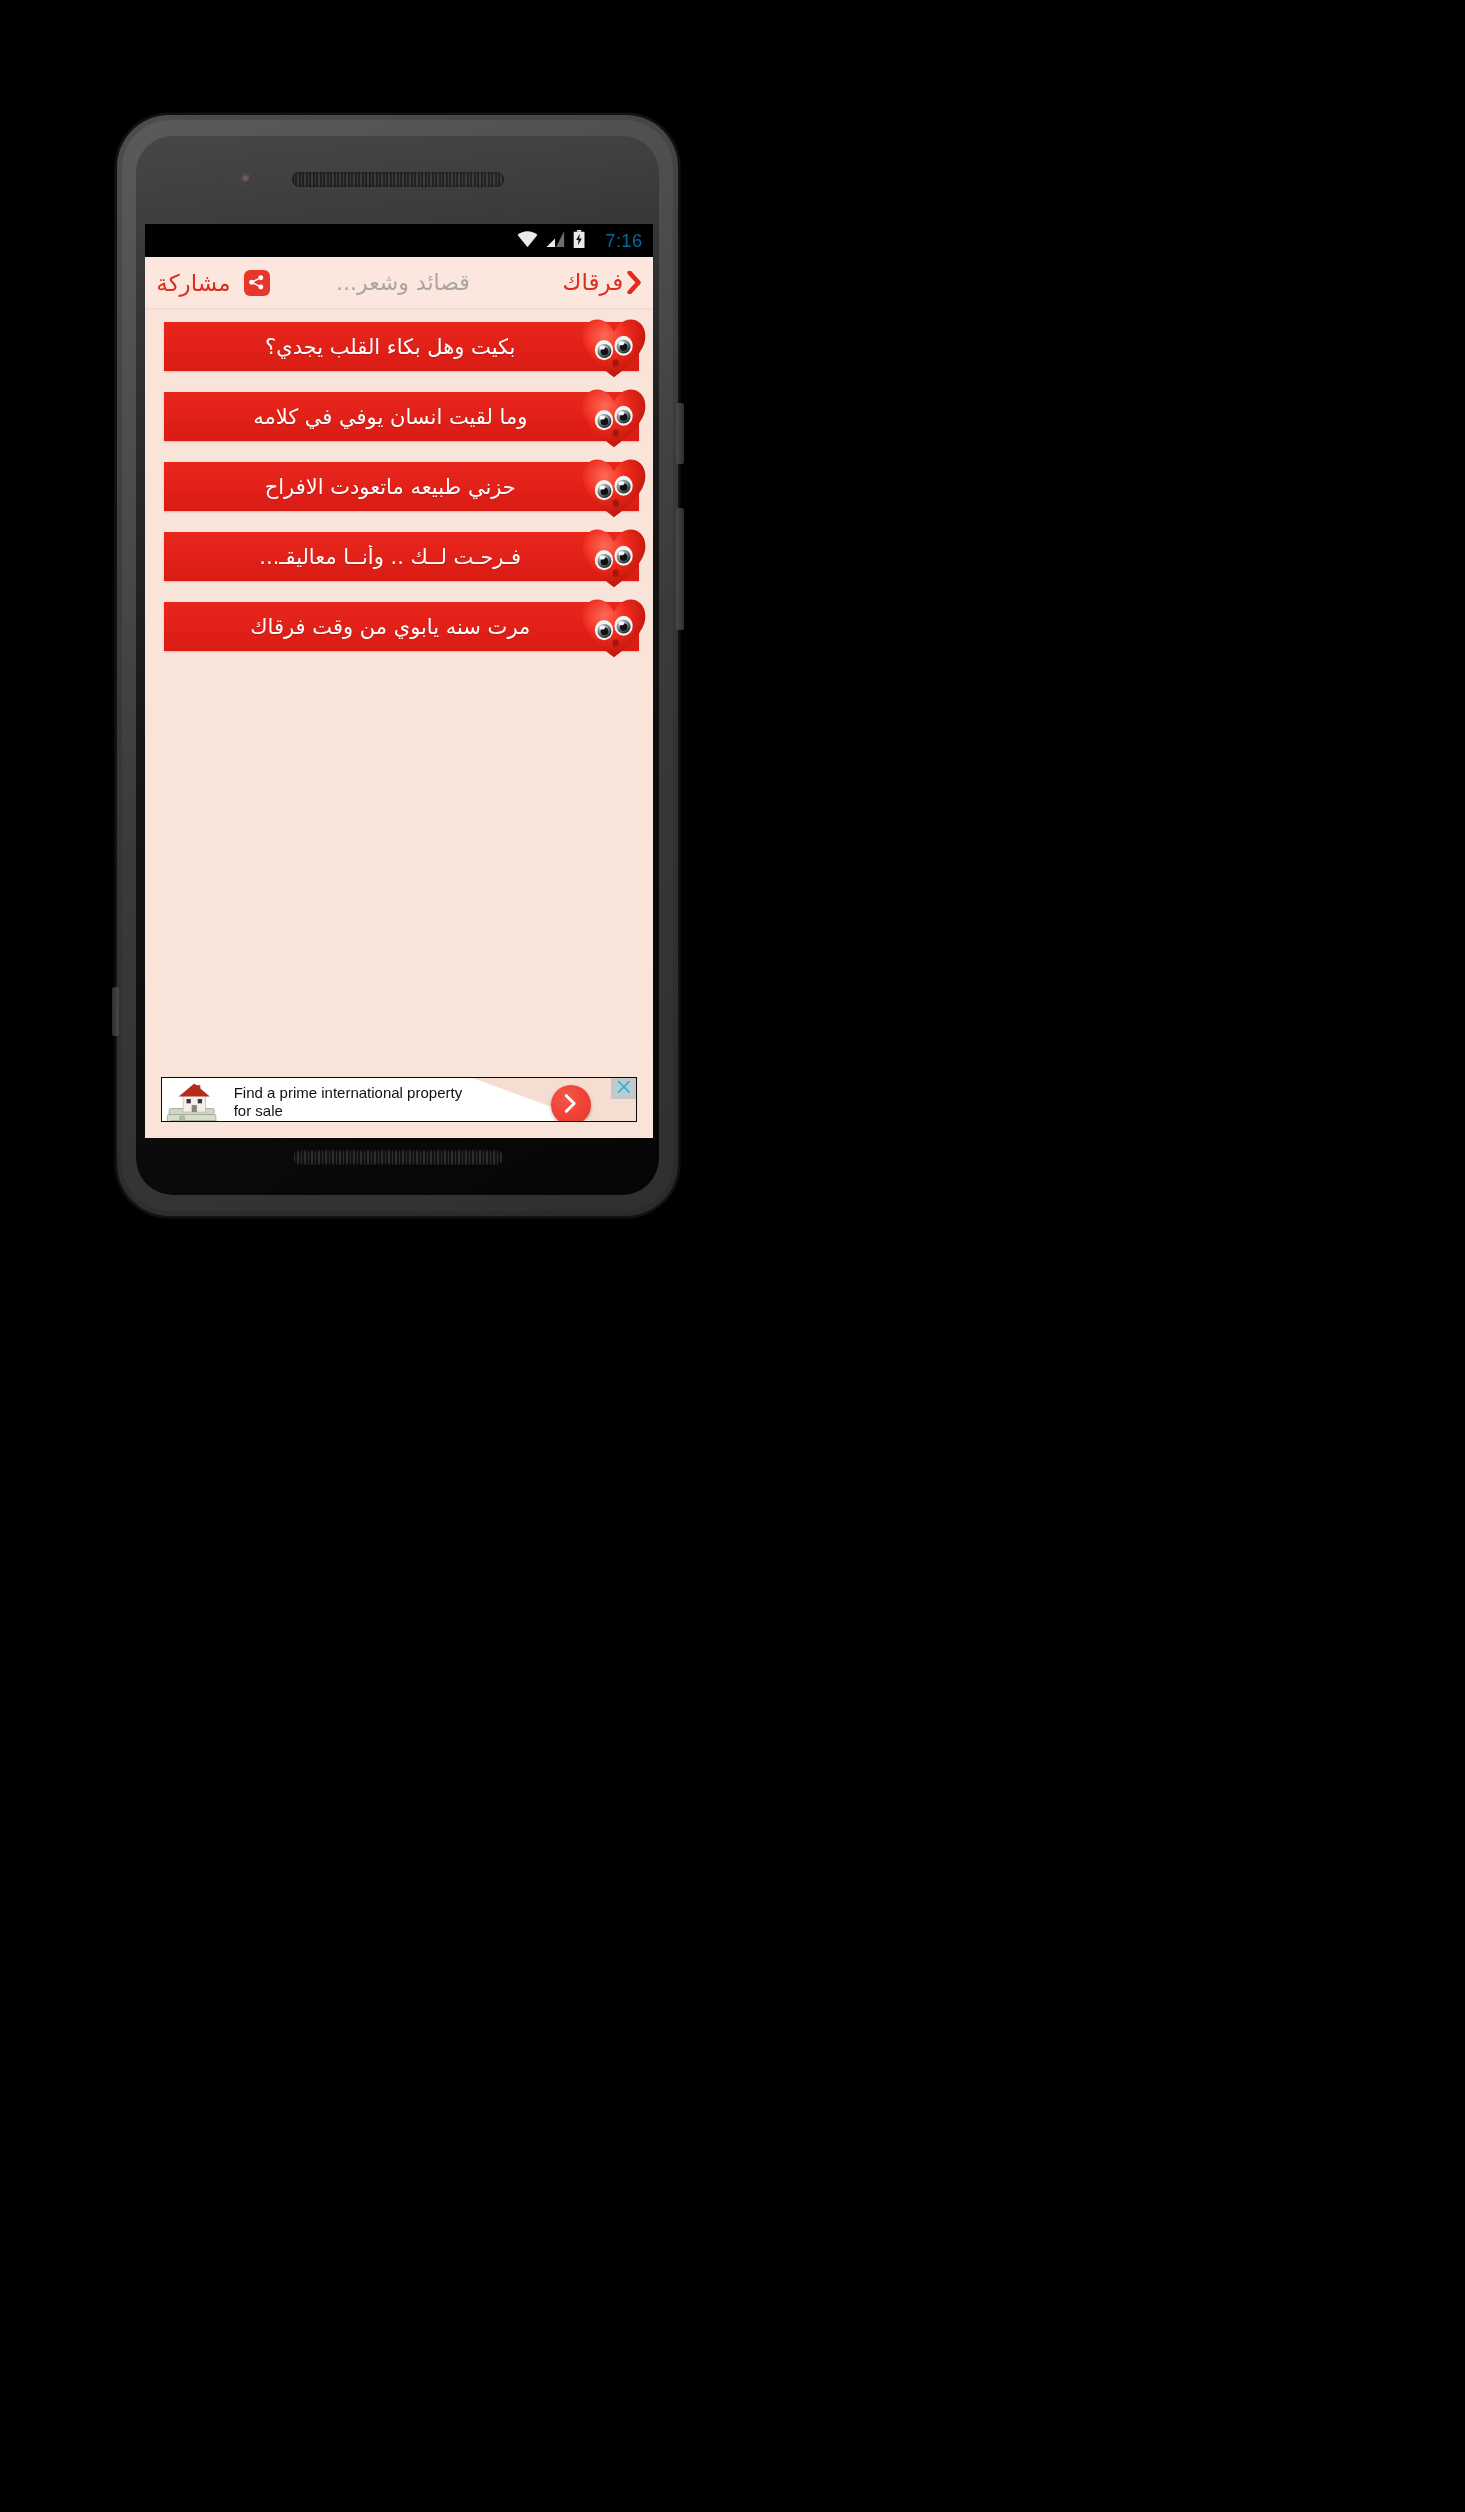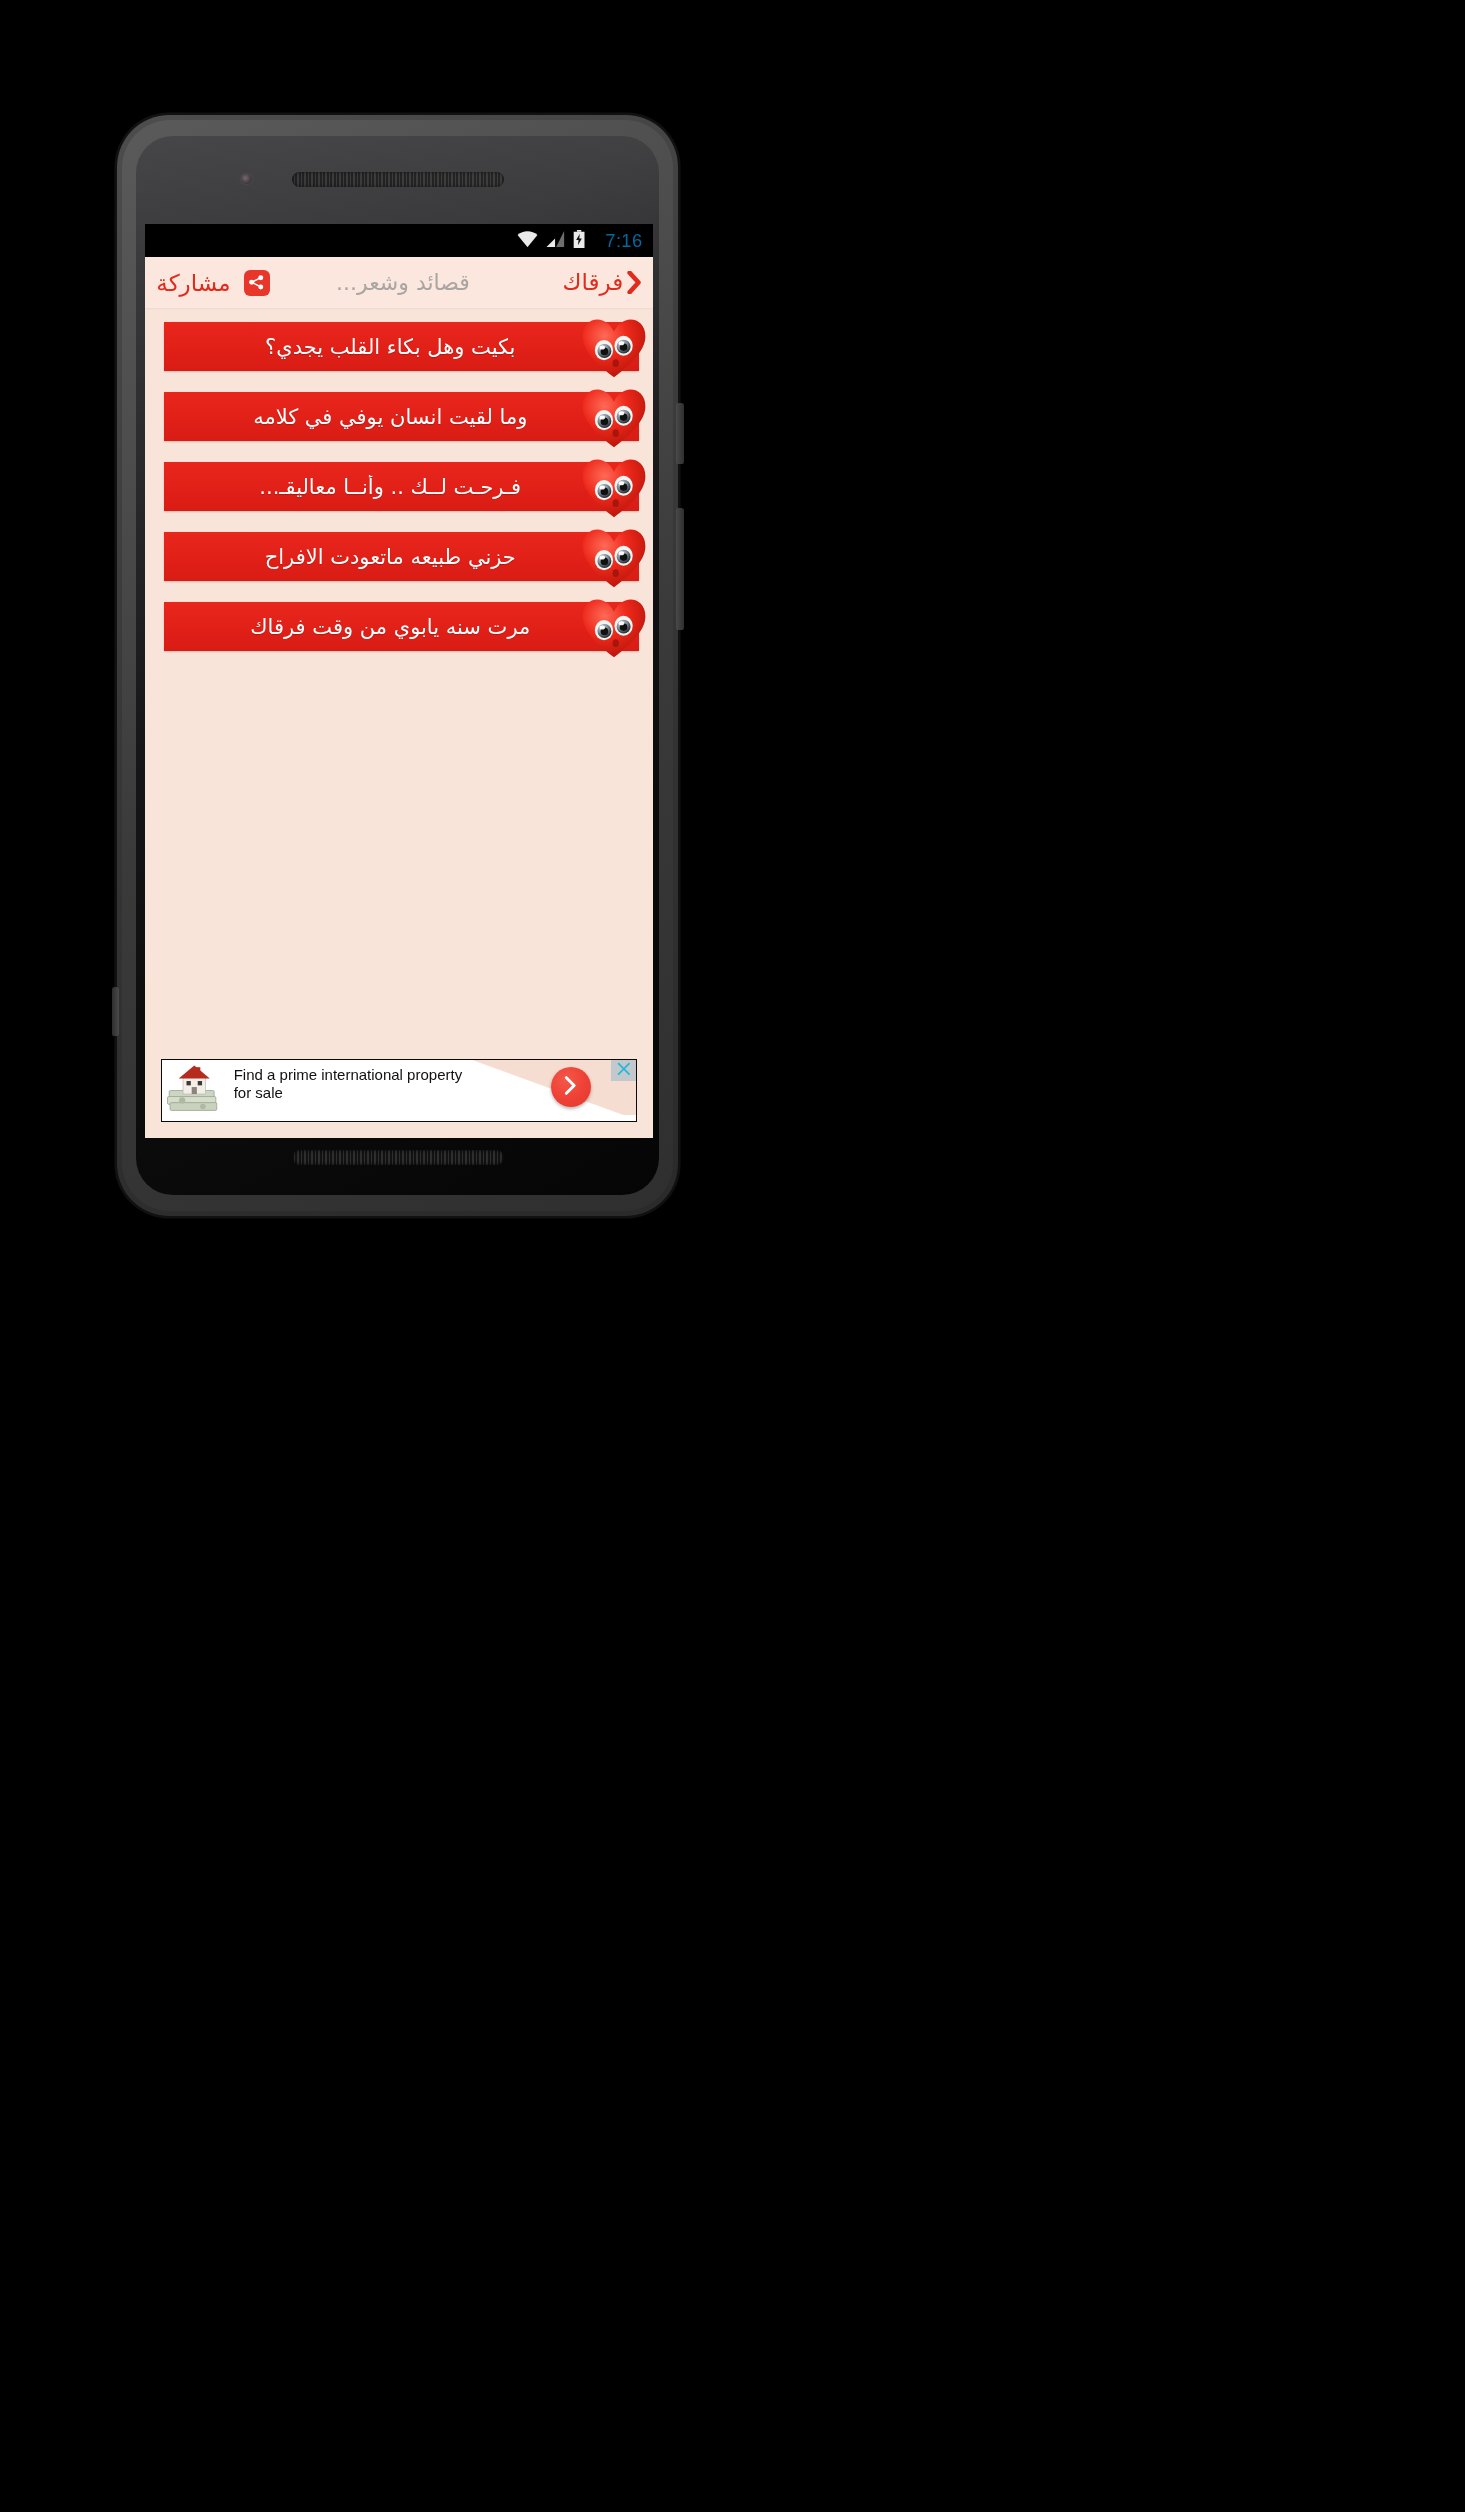--- a/index.html
+++ b/index.html
@@ -118,21 +118,21 @@
     font-size:21px;font-family:"DejaVu Sans",sans-serif;
     white-space:nowrap;overflow:hidden;text-overflow:clip;
     text-shadow:0 0.9px 0.9px rgba(0,0,0,.2);padding-right:3.5px;box-sizing:border-box;padding-left:35px;
   }
   .heart-wrap{
     position:absolute;right:5.2px;top:-3.5px;width:68px;height:65px;pointer-events:none;
   }
 
   
   #ad-banner{
-    position:absolute;left:15.7px;bottom:15.7px;width:476px;height:63px;
+    position:absolute;left:15.7px;bottom:15.7px;width:476px;height:45px;
     background:#fff;border:0.9px solid #0a0a0a;box-sizing:border-box;overflow:hidden;
     cursor:pointer;
     margin-top:32px;
   }
   #ad-swoosh{
     position:absolute;right:0;top:0;width:201px;height:55px;
     background:linear-gradient(200deg,#f6ddd2 0%,#f6ddd2 46%,#ffffff 47%,#ffffff 100%);
   }
   #ad-thumb{position:absolute;left:5.2px;top:1.7px;width:58px;height:51px;}
   #ad-text{
@@ -268,41 +268,41 @@
           <circle cx="50" cy="36.5" r="4.4" fill="#111"></circle>
           <ellipse cx="25.5" cy="37" rx="3.2" ry="2.3" fill="#fff" opacity=".95"></ellipse>
           <ellipse cx="47.5" cy="32" rx="3.2" ry="2.3" fill="#fff" opacity=".95"></ellipse>
           <ellipse cx="41" cy="55" rx="3.6" ry="4.4" fill="#a7150c"></ellipse>
         </svg>
       </span>
     </div>
 
     <div class="poem-row">
       <div class="poem-bar">
+        <span class="poem-text">حزني طبيعه ماتعودت الافراح</span>
+      </div>
+      <span class="heart-wrap">
+        <svg width="68" height="65" viewBox="0 0 78 74">
+          <path d="M39 71 C9 49 3 34 3 24 C3 12 11 5 20 5 C28 5 35 11 39 19 C43 11 50 5 58 5 C67 5 75 12 75 24 C75 34 69 49 39 71 Z" fill="url(#hg)"></path>
+          <ellipse cx="27.5" cy="40" rx="10.5" ry="11.5" fill="#f3f4f2"></ellipse>
+          <ellipse cx="50" cy="35" rx="10.5" ry="11.5" fill="#f3f4f2"></ellipse>
+          <circle cx="28" cy="41" r="8" fill="url(#eg)"></circle>
+          <circle cx="50" cy="36" r="8" fill="url(#eg)"></circle>
+          <circle cx="28" cy="41.5" r="4.4" fill="#111"></circle>
+          <circle cx="50" cy="36.5" r="4.4" fill="#111"></circle>
+          <ellipse cx="25.5" cy="37" rx="3.2" ry="2.3" fill="#fff" opacity=".95"></ellipse>
+          <ellipse cx="47.5" cy="32" rx="3.2" ry="2.3" fill="#fff" opacity=".95"></ellipse>
+          <ellipse cx="41" cy="55" rx="3.6" ry="4.4" fill="#a7150c"></ellipse>
+        </svg>
+      </span>
+    </div>
+
+    <div class="poem-row">
+      <div class="poem-bar">
         <span class="poem-text">فـرحـت لــك .. وأنــا معاليقـ...</span>
-      </div>
-      <span class="heart-wrap">
-        <svg width="68" height="65" viewBox="0 0 78 74">
-          <path d="M39 71 C9 49 3 34 3 24 C3 12 11 5 20 5 C28 5 35 11 39 19 C43 11 50 5 58 5 C67 5 75 12 75 24 C75 34 69 49 39 71 Z" fill="url(#hg)"></path>
-          <ellipse cx="27.5" cy="40" rx="10.5" ry="11.5" fill="#f3f4f2"></ellipse>
-          <ellipse cx="50" cy="35" rx="10.5" ry="11.5" fill="#f3f4f2"></ellipse>
-          <circle cx="28" cy="41" r="8" fill="url(#eg)"></circle>
-          <circle cx="50" cy="36" r="8" fill="url(#eg)"></circle>
-          <circle cx="28" cy="41.5" r="4.4" fill="#111"></circle>
-          <circle cx="50" cy="36.5" r="4.4" fill="#111"></circle>
-          <ellipse cx="25.5" cy="37" rx="3.2" ry="2.3" fill="#fff" opacity=".95"></ellipse>
-          <ellipse cx="47.5" cy="32" rx="3.2" ry="2.3" fill="#fff" opacity=".95"></ellipse>
-          <ellipse cx="41" cy="55" rx="3.6" ry="4.4" fill="#a7150c"></ellipse>
-        </svg>
-      </span>
-    </div>
-
-    <div class="poem-row">
-      <div class="poem-bar">
-        <span class="poem-text">حزني طبيعه ماتعودت الافراح</span>
       </div>
       <span class="heart-wrap">
         <svg width="68" height="65" viewBox="0 0 78 74">
           <path d="M39 71 C9 49 3 34 3 24 C3 12 11 5 20 5 C28 5 35 11 39 19 C43 11 50 5 58 5 C67 5 75 12 75 24 C75 34 69 49 39 71 Z" fill="url(#hg)"></path>
           <ellipse cx="27.5" cy="40" rx="10.5" ry="11.5" fill="#f3f4f2"></ellipse>
           <ellipse cx="50" cy="35" rx="10.5" ry="11.5" fill="#f3f4f2"></ellipse>
           <circle cx="28" cy="41" r="8" fill="url(#eg)"></circle>
           <circle cx="50" cy="36" r="8" fill="url(#eg)"></circle>
           <circle cx="28" cy="41.5" r="4.4" fill="#111"></circle>
           <circle cx="50" cy="36.5" r="4.4" fill="#111"></circle>

